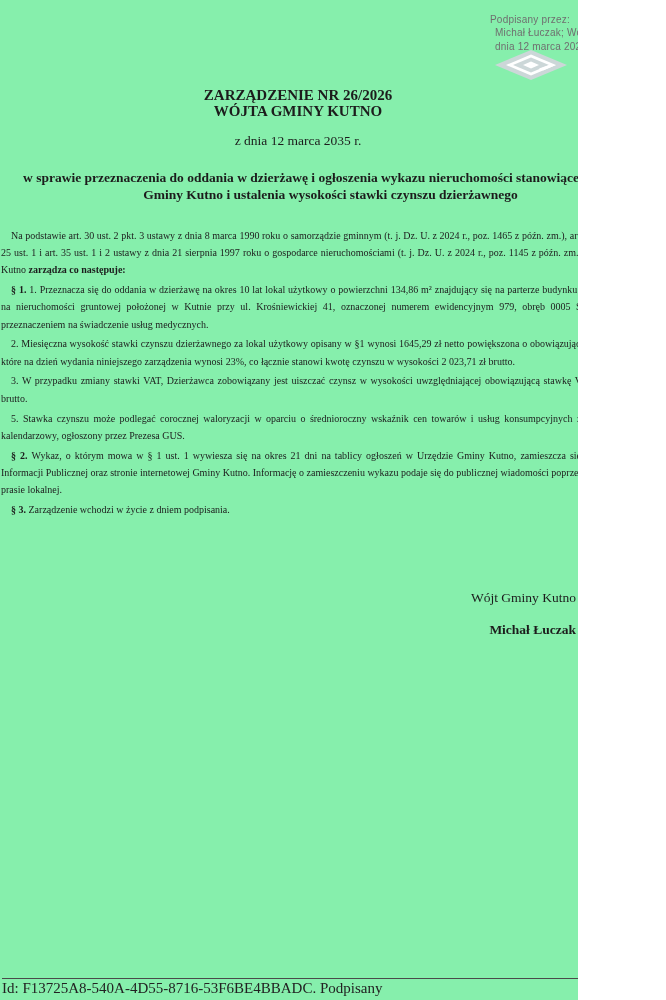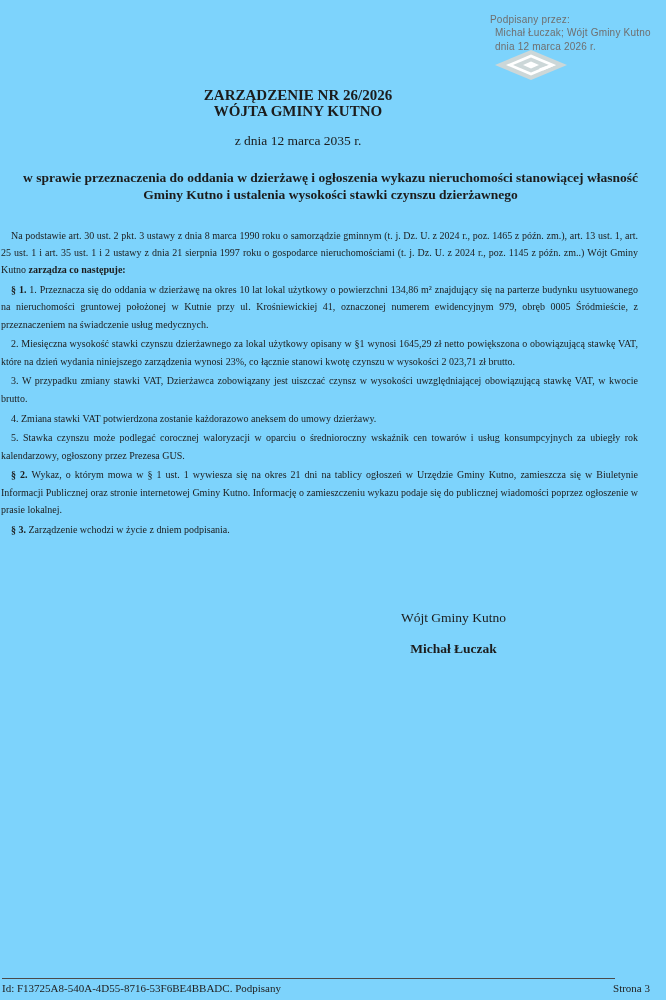--- a/index.html
+++ b/index.html
@@ -1,19 +1,19 @@
 <!DOCTYPE html>
 <html><head>
 <meta charset="utf-8">
 <style>
   html,body { margin:0; padding:0; background:#ffffff; }
   .page {
     position:relative;
-    width:666px; height:1000px;
-    background:#7dd3fc;
+    width:578px; height:1000px;
+    background:#86efac;
     font-family:"Liberation Serif", serif;
     color:#1c1c1c;
     overflow:hidden;
   }
 
   
   .stamp {
     position:absolute; left:490px; top:13px;
     font-family:"Liberation Sans", sans-serif;
     font-size:10px; line-height:13.4px;
@@ -39,30 +39,30 @@
 
   .doc p {
     margin:0 0 2.5px 0;
     font-size:10px; line-height:17.3px;
     text-align:justify;
     text-indent:10px;
   }
   .doc { margin-top:23px; }
   .b { font-weight:bold; }
 
-  .signature { margin:71px 0 0 330px; width:245px; text-align:center; }
+  .signature { margin:71px 0 0 330px; width:245px; text-align:right; }
   .sig-role { font-size:13.5px; line-height:17.3px; }
   .sig-name { margin-top:14px; font-weight:bold; font-size:13.5px; line-height:17.3px; }
 
   
   .footer-rule { position:absolute; left:2px; top:978px; width:613px; border-top:1px solid #4a4a4a; }
   .footer-row {
     position:absolute; left:2px; top:981px; width:648px;
     display:flex; justify-content:space-between;
-    font-size:11px; line-height:14px; color:#222222;
+    font-size:15px; line-height:14px; color:#222222;
   }
 </style>
 </head>
 <body>
 
 <div class="page">
 
   <div class="stamp">
     <div>Podpisany przez:</div>
     <div class="indent">Michał Łuczak; Wójt Gminy Kutno</div>
@@ -90,21 +90,20 @@
 
     <div class="doc">
       <p><span>Na podstawie art. 30 ust. 2 pkt. 3 ustawy z dnia 8 marca 1990 roku o samorządzie gminnym (t. j. Dz. U. z 2024 r., poz. 1465 z późn. zm.), art. 13 ust. 1, art. 25 ust. 1 i art. 35 ust. 1 i 2 ustawy z dnia 21 sierpnia 1997 roku o gospodarce nieruchomościami (t. j. Dz. U. z 2024 r., poz. 1145 z późn. zm..) Wójt Gminy Kutno </span><span class="b">zarządza co następuje:</span></p>
 
       <p><span class="b">§ 1. </span><span>1. Przeznacza się do oddania w dzierżawę na okres 10 lat lokal użytkowy o powierzchni 134,86 m² znajdujący się na parterze budynku usytuowanego na nieruchomości gruntowej położonej w Kutnie przy ul. Krośniewickiej 41, oznaczonej numerem ewidencyjnym 979, obręb 0005 Śródmieście, z przeznaczeniem na świadczenie usług medycznych.</span></p>
 
       <p>2. Miesięczna wysokość stawki czynszu dzierżawnego za lokal użytkowy opisany w §1 wynosi 1645,29 zł netto powiększona o obowiązującą stawkę VAT, które na dzień wydania niniejszego zarządzenia wynosi 23%, co łącznie stanowi kwotę czynszu w wysokości 2 023,71 zł brutto.</p>
 
       <p>3. W przypadku zmiany stawki VAT, Dzierżawca zobowiązany jest uiszczać czynsz w wysokości uwzględniającej obowiązującą stawkę VAT, w kwocie brutto.</p>
 
-      <p>4. Zmiana stawki VAT potwierdzona zostanie każdorazowo aneksem do umowy dzierżawy.</p>
 
       <p>5. Stawka czynszu może podlegać corocznej waloryzacji w oparciu o średnioroczny wskaźnik cen towarów i usług konsumpcyjnych za ubiegły rok kalendarzowy, ogłoszony przez Prezesa GUS.</p>
 
       <p><span class="b">§ 2. </span><span>Wykaz, o którym mowa w § 1 ust. 1 wywiesza się na okres 21 dni na tablicy ogłoszeń w Urzędzie Gminy Kutno, zamieszcza się w Biuletynie Informacji Publicznej oraz stronie internetowej Gminy Kutno. Informację o zamieszczeniu wykazu podaje się do publicznej wiadomości poprzez ogłoszenie w prasie lokalnej.</span></p>
 
       <p><span class="b">§ 3. </span><span>Zarządzenie wchodzi w życie z dniem podpisania.</span></p>
     </div>
 
     <div class="signature">
       <div class="sig-role">Wójt Gminy Kutno</div>

